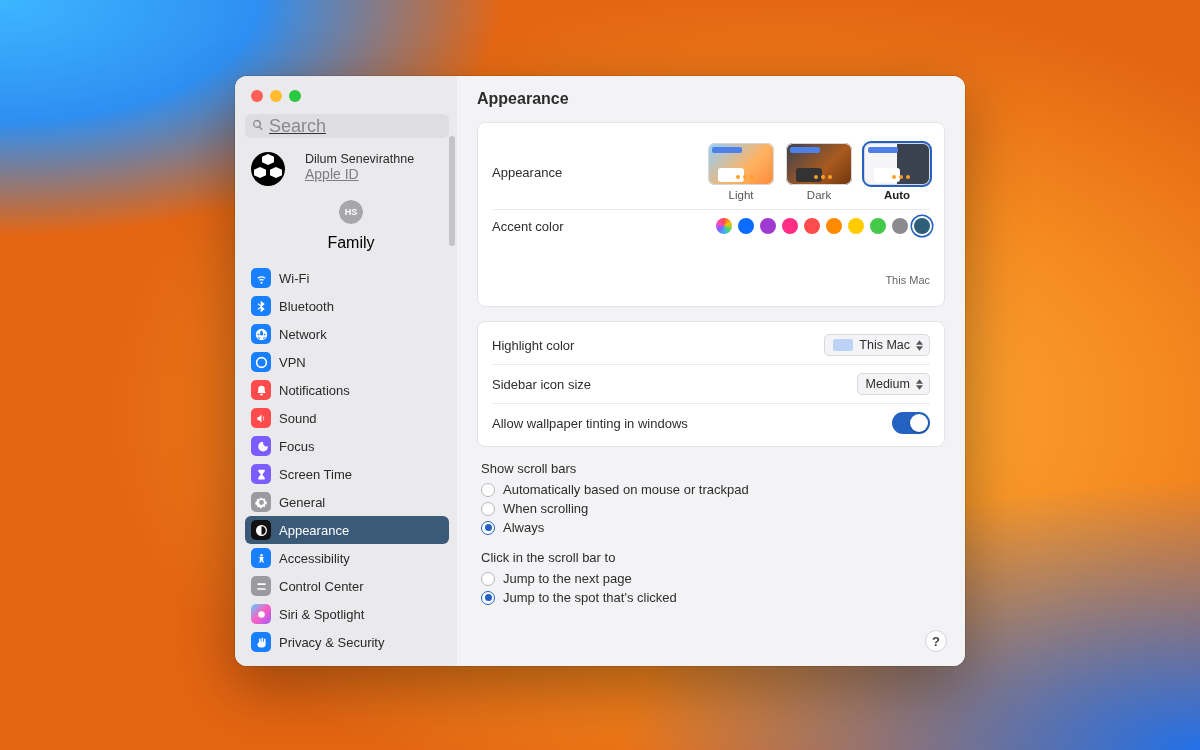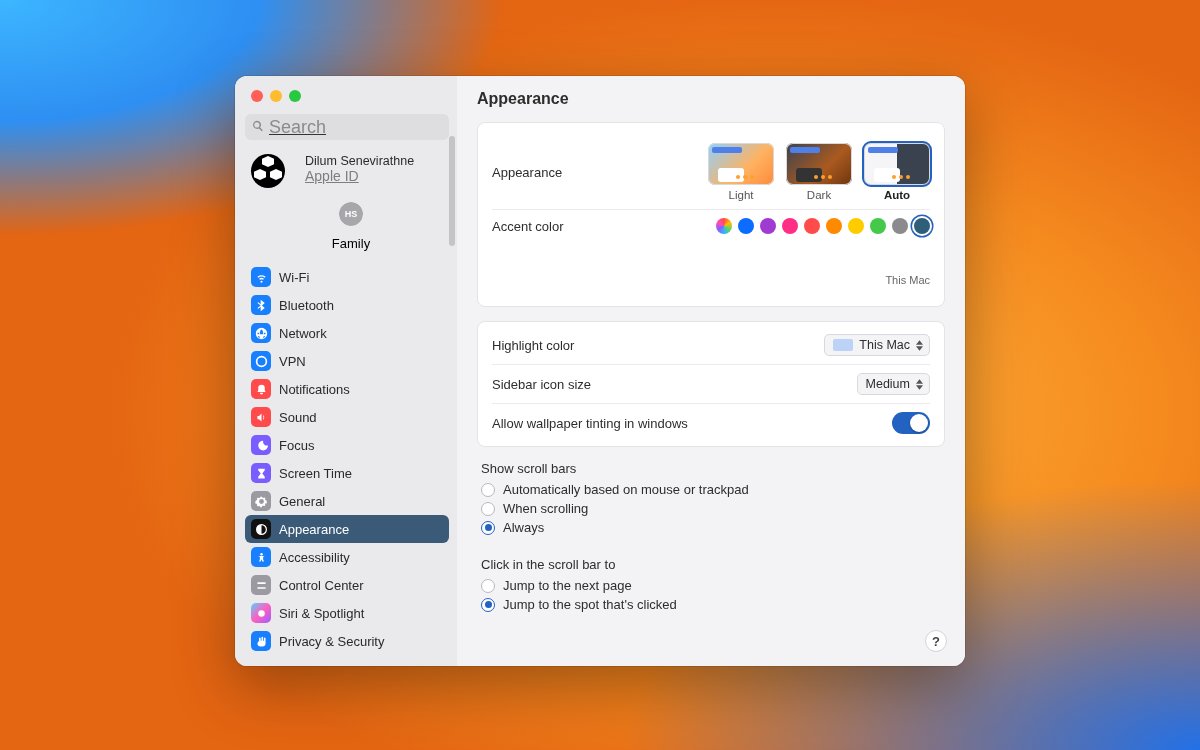--- a/index.html
+++ b/index.html
@@ -103,21 +103,21 @@
         <div class="hex" style="left:3px; top:15px; clip-path:polygon(50% 0,100% 25%,100% 75%,50% 100%,0 75%,0 25%);"></div>
         <div class="hex" style="left:19px; top:15px; clip-path:polygon(50% 0,100% 25%,100% 75%,50% 100%,0 75%,0 25%);"></div>
       </div>
       <div>
         <div class="acc-name">Dilum Senevirathne</div>
         <div class="acc-sub">Apple ID</div>
       </div>
     </div>
     <div class="family">
       <div class="fam-badge">HS</div>
-      <div style="font-size:13px;">Family</div>
+      <div style="font-size:16px;">Family</div>
     </div>
 
     <div class="side-group">
       <div class="side-item">
         <div class="sicon" style="background:#187fff">
             <svg viewBox="0 0 16 16">
               <path d="M8 12a1.3 1.3 0 100 2.6A1.3 1.3 0 008 12zm-3-2.5a5 5 0 016 0l-1 1.3a3.3 3.3 0 00-4 0zM3 7a8.5 8.5 0 0110 0l-1 1.3a6.8 6.8 0 00-8 0z"></path>
             </svg>
           </div>
         <span>Wi-Fi</span>
@@ -352,21 +352,21 @@
         </div>
       <div class="radio-line">
           <div class="radio"></div>
           <span>When scrolling</span>
         </div>
       <div class="radio-line">
           <div class="radio on"></div>
           <span>Always</span>
         </div>
 
-      <div class="sub-title" style="margin-top:20px;">Click in the scroll bar to</div>
+      <div class="sub-title" style="margin-top:13px;">Click in the scroll bar to</div>
       <div class="radio-line">
           <div class="radio"></div>
           <span>Jump to the next page</span>
         </div>
       <div class="radio-line">
           <div class="radio on"></div>
           <span>Jump to the spot that's clicked</span>
         </div>
     </div>
 

